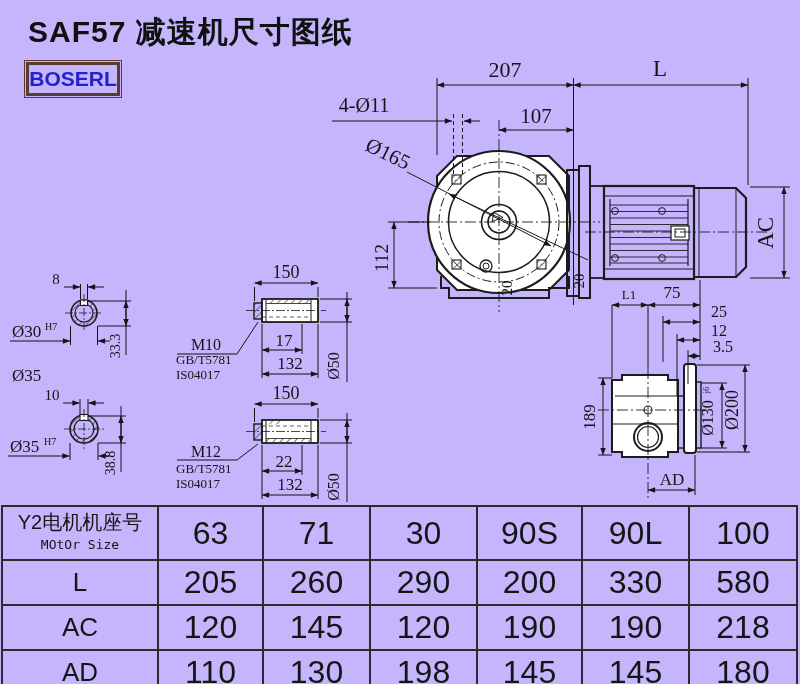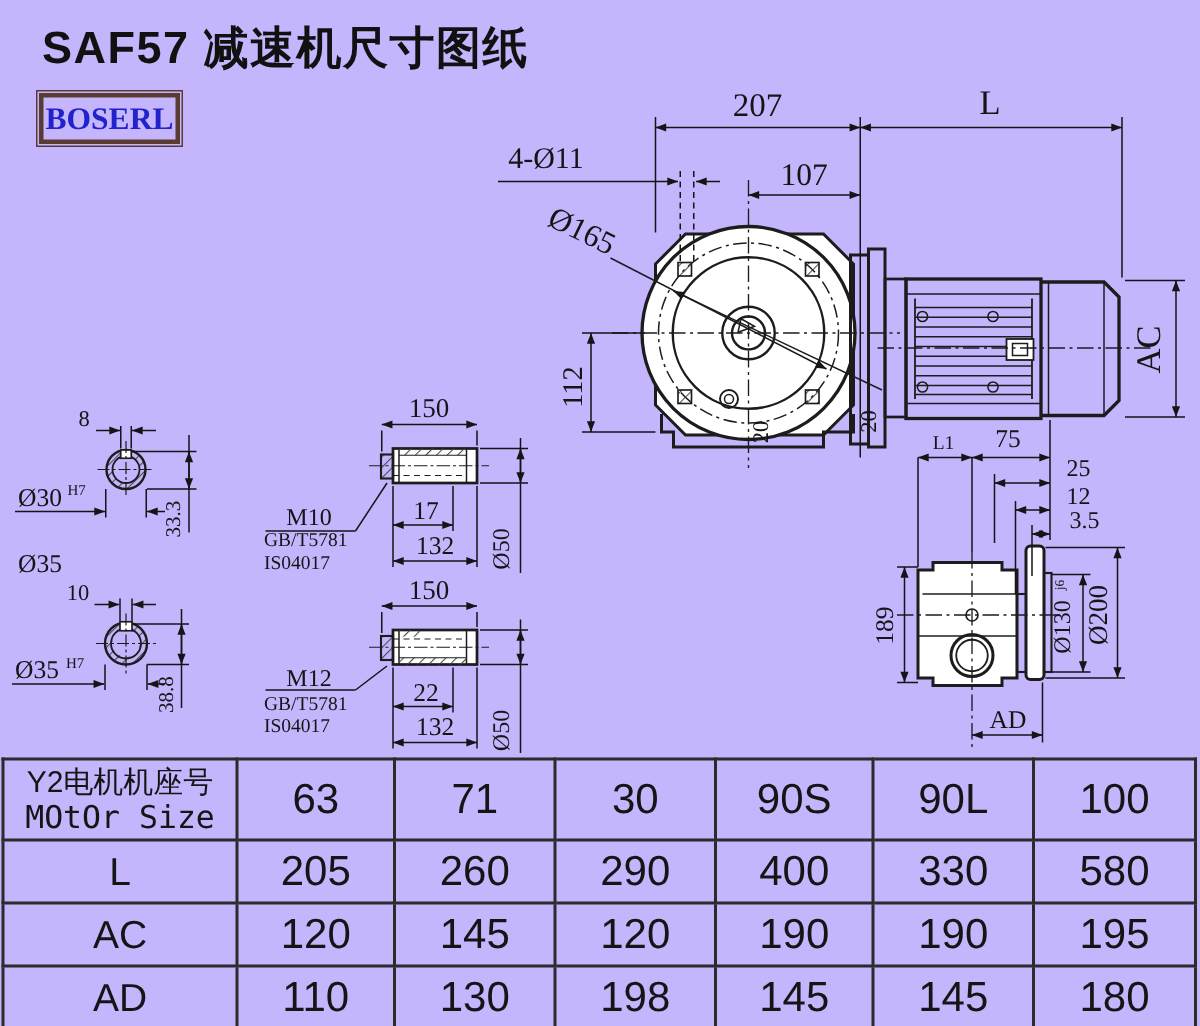--- a/index.html
+++ b/index.html
@@ -2,30 +2,30 @@
 <html><head>
 <meta charset="utf-8">
 <style>
   html,body{margin:0;padding:0;background:#ffffff;}
   .canvas{position:relative;width:800px;height:684px;background:#c4b5fd;overflow:hidden;
           font-family:"Liberation Serif", serif;color:#1a1a1a;}
   .title{position:absolute;left:28px;top:12px;font-family:"Liberation Sans",sans-serif;
          font-weight:bold;font-size:30px;letter-spacing:1px;color:#111;}
   .logo{position:absolute;left:26px;top:62px;width:88px;height:28px;border:3px solid #5a3b33;
         outline:1px solid #5a3b33;outline-offset:1px;display:flex;align-items:center;justify-content:center;}
-  .logo span{font-family:Liberation Serif, serif;font-weight:bold;font-size:21px;color:#2222cc;}
+  .logo span{font-family:Liberation Sans, sans-serif;font-weight:bold;font-size:21px;color:#2222cc;}
   svg{position:absolute;left:0;top:0;}
   svg text{fill:#151515;font-family:"Liberation Serif",serif;}
   .dimtable{position:absolute;left:1px;top:505px;width:797px;border-collapse:collapse;table-layout:fixed;
             font-family:"Liberation Sans",sans-serif;color:#151515;}
   .dimtable td{border:2px solid #2b2b2b;text-align:center;vertical-align:middle;padding:3px;}
-  .dimtable .sz{font-size:28px;border-radius:10px;}
+  .dimtable .sz{font-size:32px;border-radius:10px;}
   .dimtable .lbl{font-size:26px;}
   .hdr-cn{font-size:20px;line-height:24px;font-family:"Liberation Sans",sans-serif;}
-  .hdr-en{font-size:21px;line-height:22px;font-family:"DejaVu Sans Mono",monospace;letter-spacing:0px;}
+  .hdr-en{font-size:13px;line-height:22px;font-family:"DejaVu Sans Mono",monospace;letter-spacing:0px;}
 </style>
 </head>
 <body>
 
 <div class="canvas">
 
   <div class="title">SAF57 减速机尺寸图纸</div>
   <div class="logo">
     <span>BOSERL</span>
   </div>
@@ -336,32 +336,32 @@
       <td class="sz">30</td>
       <td class="sz">90S</td>
       <td class="sz">90L</td>
       <td class="sz">100</td>
     </tr>
     <tr style="height:42px">
       <td class="lbl">L</td>
       <td class="sz">205</td>
       <td class="sz">260</td>
       <td class="sz">290</td>
-      <td class="sz">400</td>
+      <td class="sz">200</td>
       <td class="sz">330</td>
       <td class="sz">580</td>
     </tr>
     <tr style="height:42px">
       <td class="lbl">AC</td>
       <td class="sz">120</td>
       <td class="sz">145</td>
       <td class="sz">120</td>
       <td class="sz">190</td>
       <td class="sz">190</td>
-      <td class="sz">195</td>
+      <td class="sz">218</td>
     </tr>
     <tr style="height:42px">
       <td class="lbl">AD</td>
       <td class="sz">110</td>
       <td class="sz">130</td>
       <td class="sz">198</td>
       <td class="sz">145</td>
       <td class="sz">145</td>
       <td class="sz">180</td>
     </tr>

